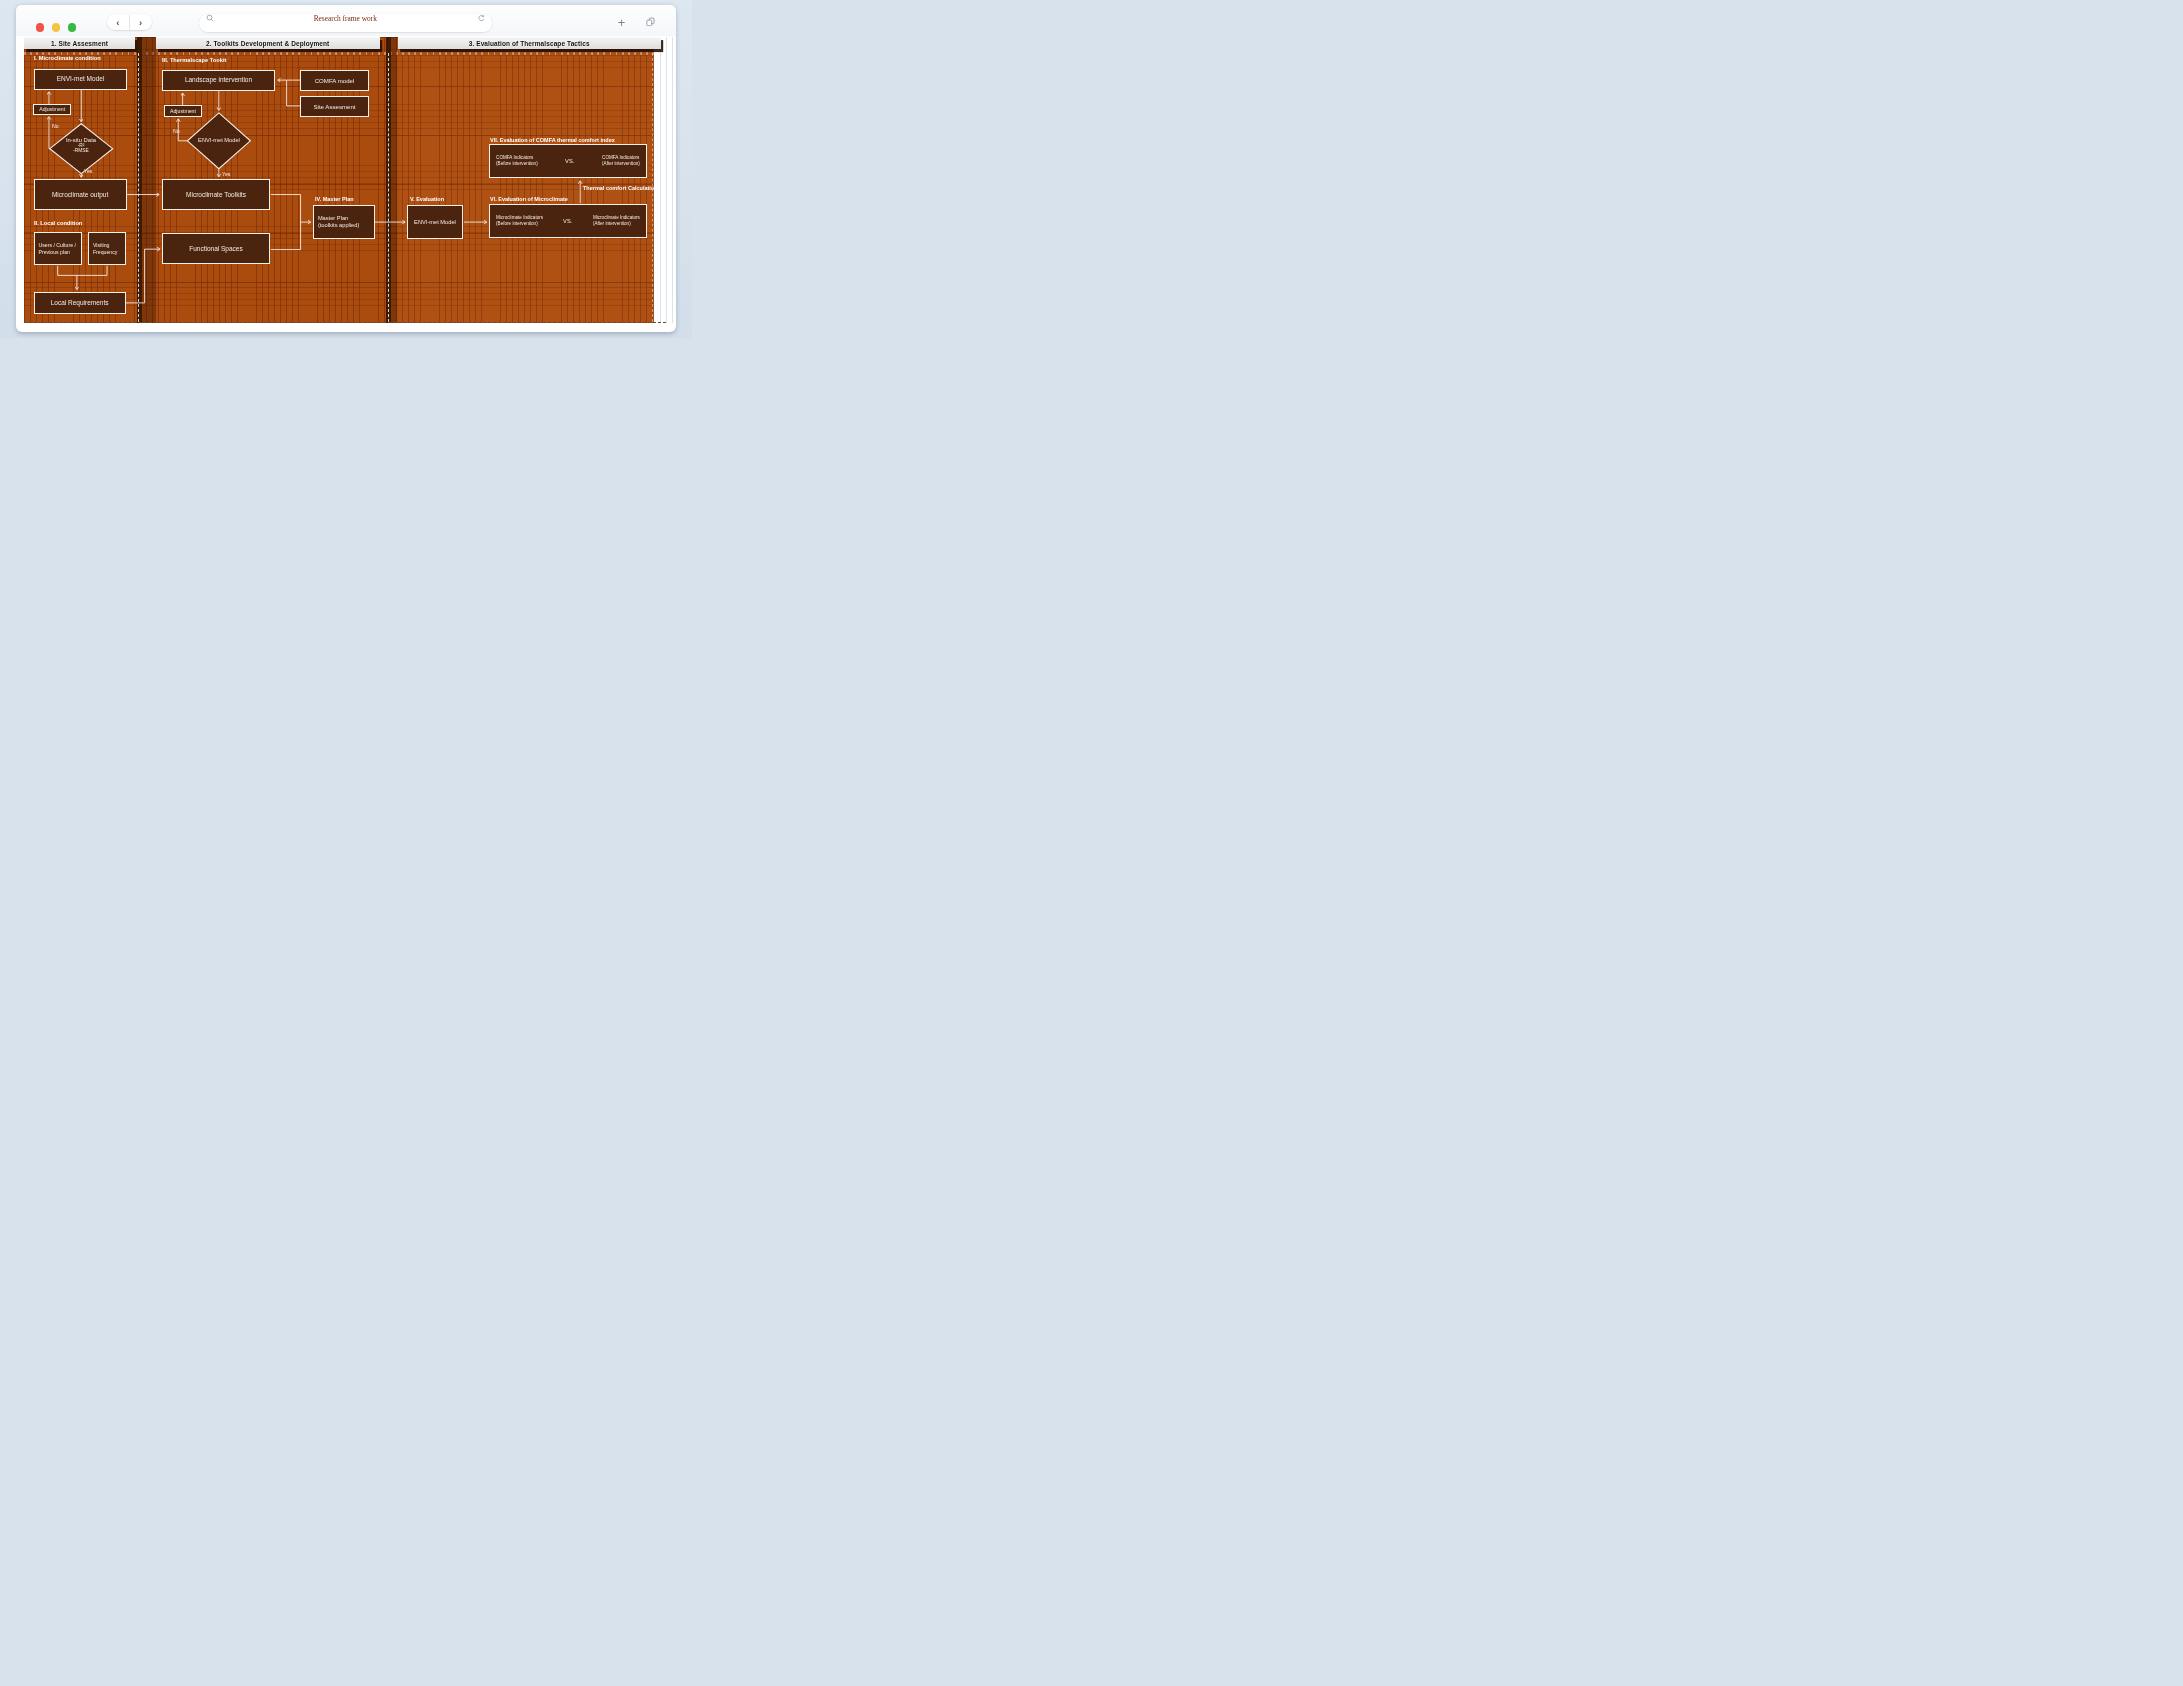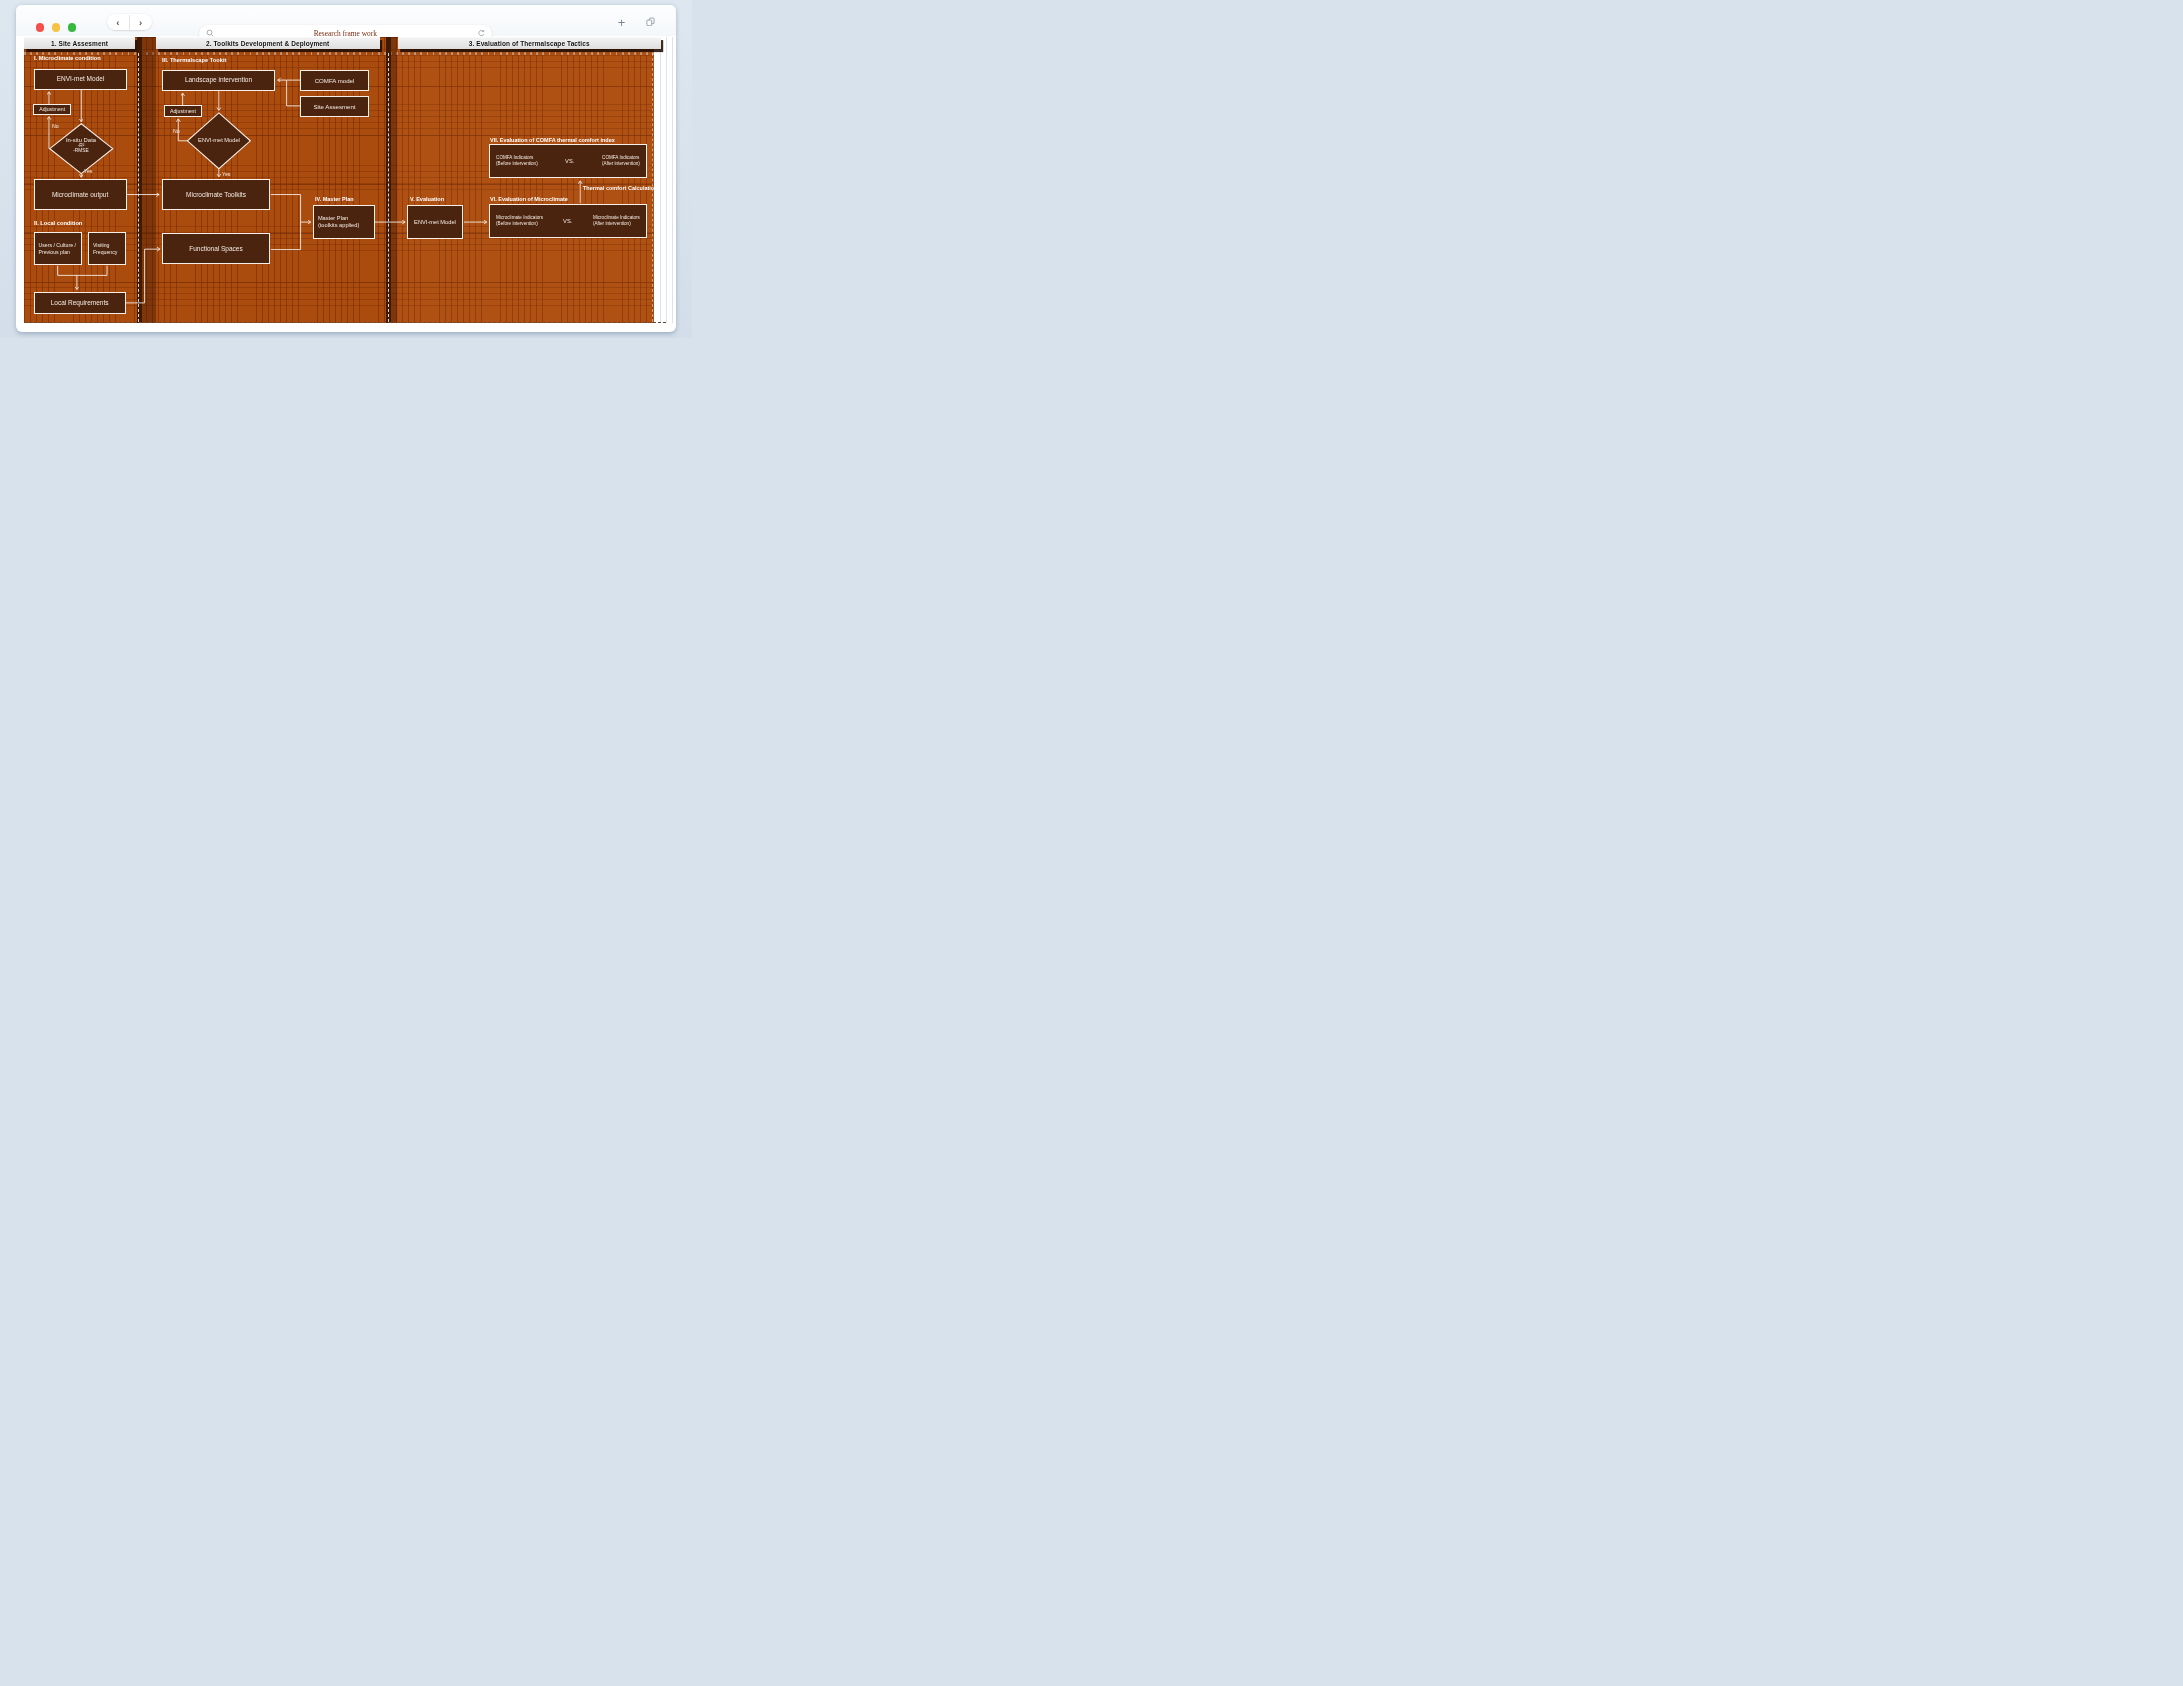--- a/index.html
+++ b/index.html
@@ -9,22 +9,22 @@
           border-radius:6.1px;box-shadow:0 1.3px 4.4px rgba(100,120,145,.45);}
   
   .chrome{position:absolute;left:0;top:0;width:100%;height:31px;background:linear-gradient(180deg,#fdfefe,#f4f7fa);
           border-radius:6.1px 6.1px 0 0;}
   .light{position:absolute;top:18.3px;width:8.3px;height:8.3px;border-radius:50%;}
   .light.red{left:20.5px;background:#f4504a;} .light.yellow{left:36px;background:#f6c243;} .light.green{left:52px;background:#37b93f;}
   .navpill{position:absolute;left:91px;top:8.7px;width:45px;height:16.6px;background:#fff;border-radius:8.3px;
            box-shadow:0 0.4px 1.7px rgba(0,0,0,.18);display:flex;}
   .navbtn{flex:1;display:flex;align-items:center;justify-content:center;font-size:9.6px;color:#555;font-weight:bold;cursor:pointer;}
   .navdiv{width:0.4px;background:#e4e4e4;margin:0.9px 0;}
-  .urlpill{position:absolute;left:183px;top:20px;width:293px;height:17.5px;background:#fff;border-radius:8.7px;
-           box-shadow:0 0.4px 1.7px rgba(0,0,0,.16);display:flex;align-items:center;gap:28px;}
+  .urlpill{position:absolute;left:183px;top:9px;width:293px;height:17.5px;background:#fff;border-radius:8.7px;
+           box-shadow:0 0.4px 1.7px rgba(0,0,0,.16);display:flex;gap:28px;}
   .urltitle{flex:1;text-align:center;font-family:"Liberation Serif",serif;font-size:7.4px;color:#7b2b12;}
   .sicon{margin-left:7px;} .ricon{margin-right:6.1px;}
   .plusbtn{position:absolute;left:602px;top:10.5px;font-size:13px;font-weight:300;color:#7d8791;line-height:13px;cursor:pointer;}
   .tabsbtn{position:absolute;left:630px;top:11.4px;cursor:pointer;}
   
   .board{position:absolute;left:8.3px;top:32px;width:630px;height:286px;
          background-color:#ab4c0f;
          background-image:
            repeating-linear-gradient(90deg, rgba(112,36,2,.50) 0 0.7px, transparent 0.7px 6.1px),
            repeating-linear-gradient(180deg, rgba(112,36,2,.34) 0 0.4px, transparent 0.4px 6.1px),

